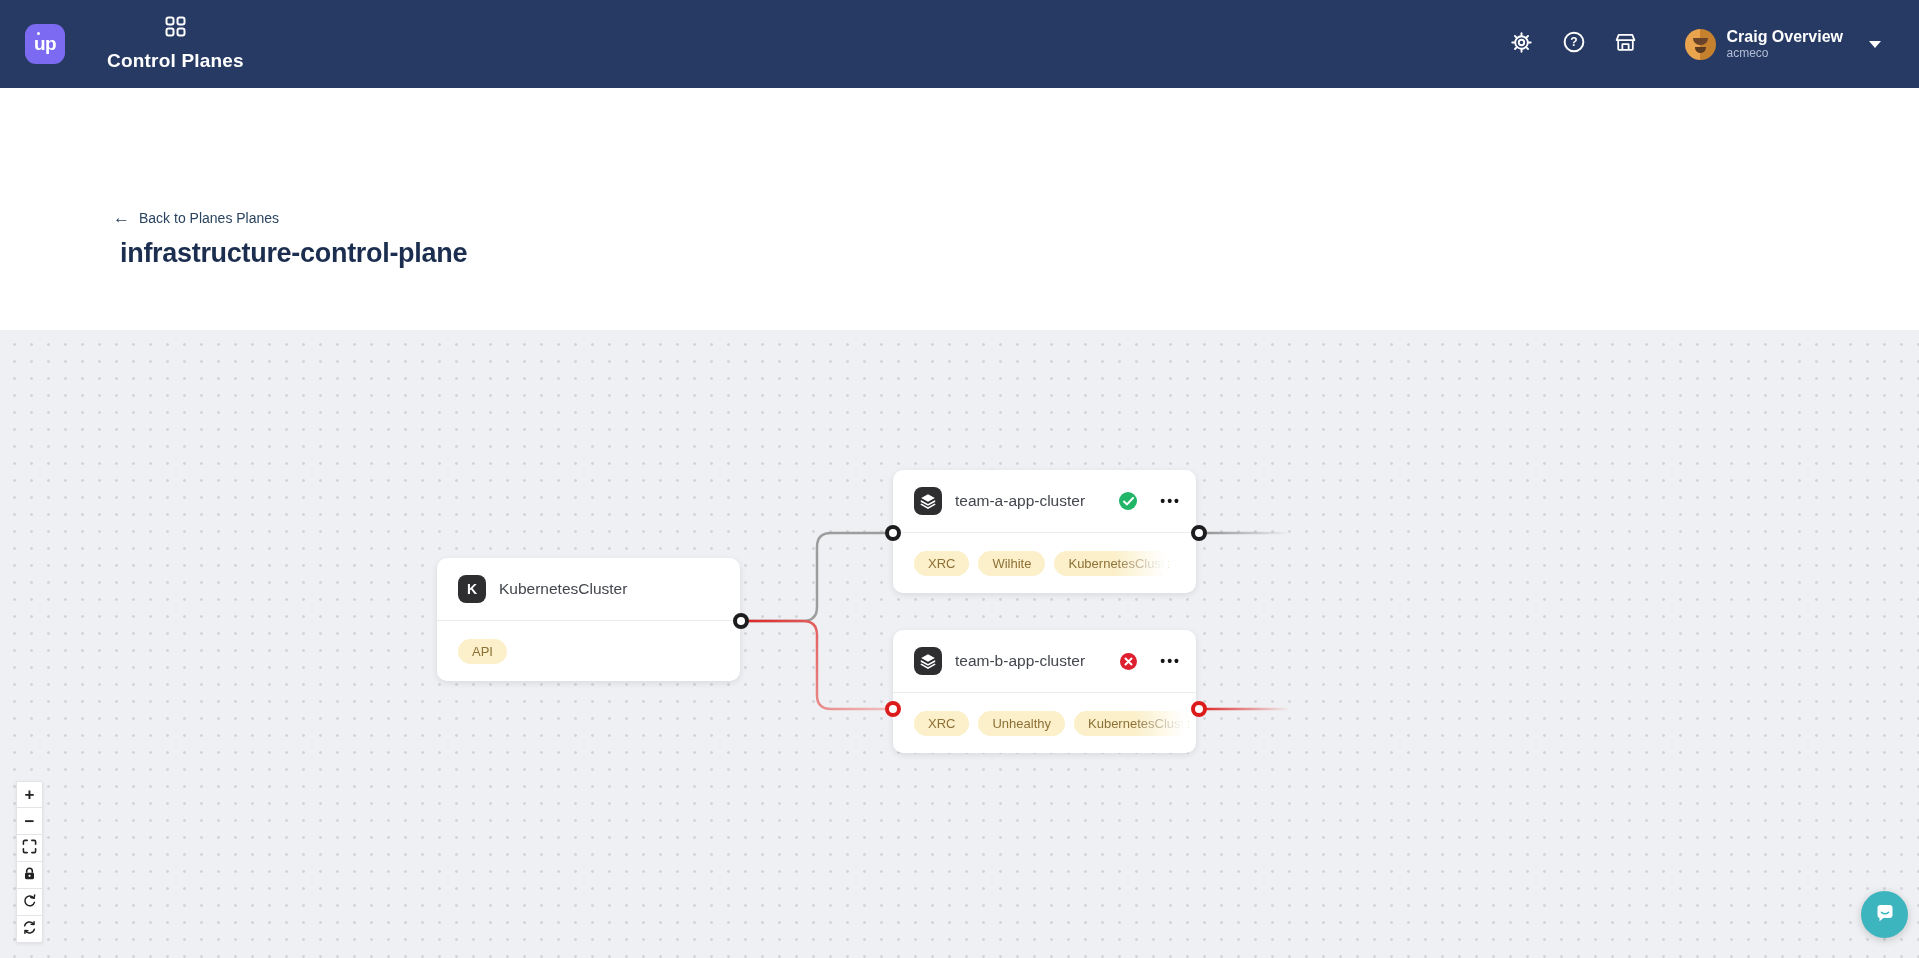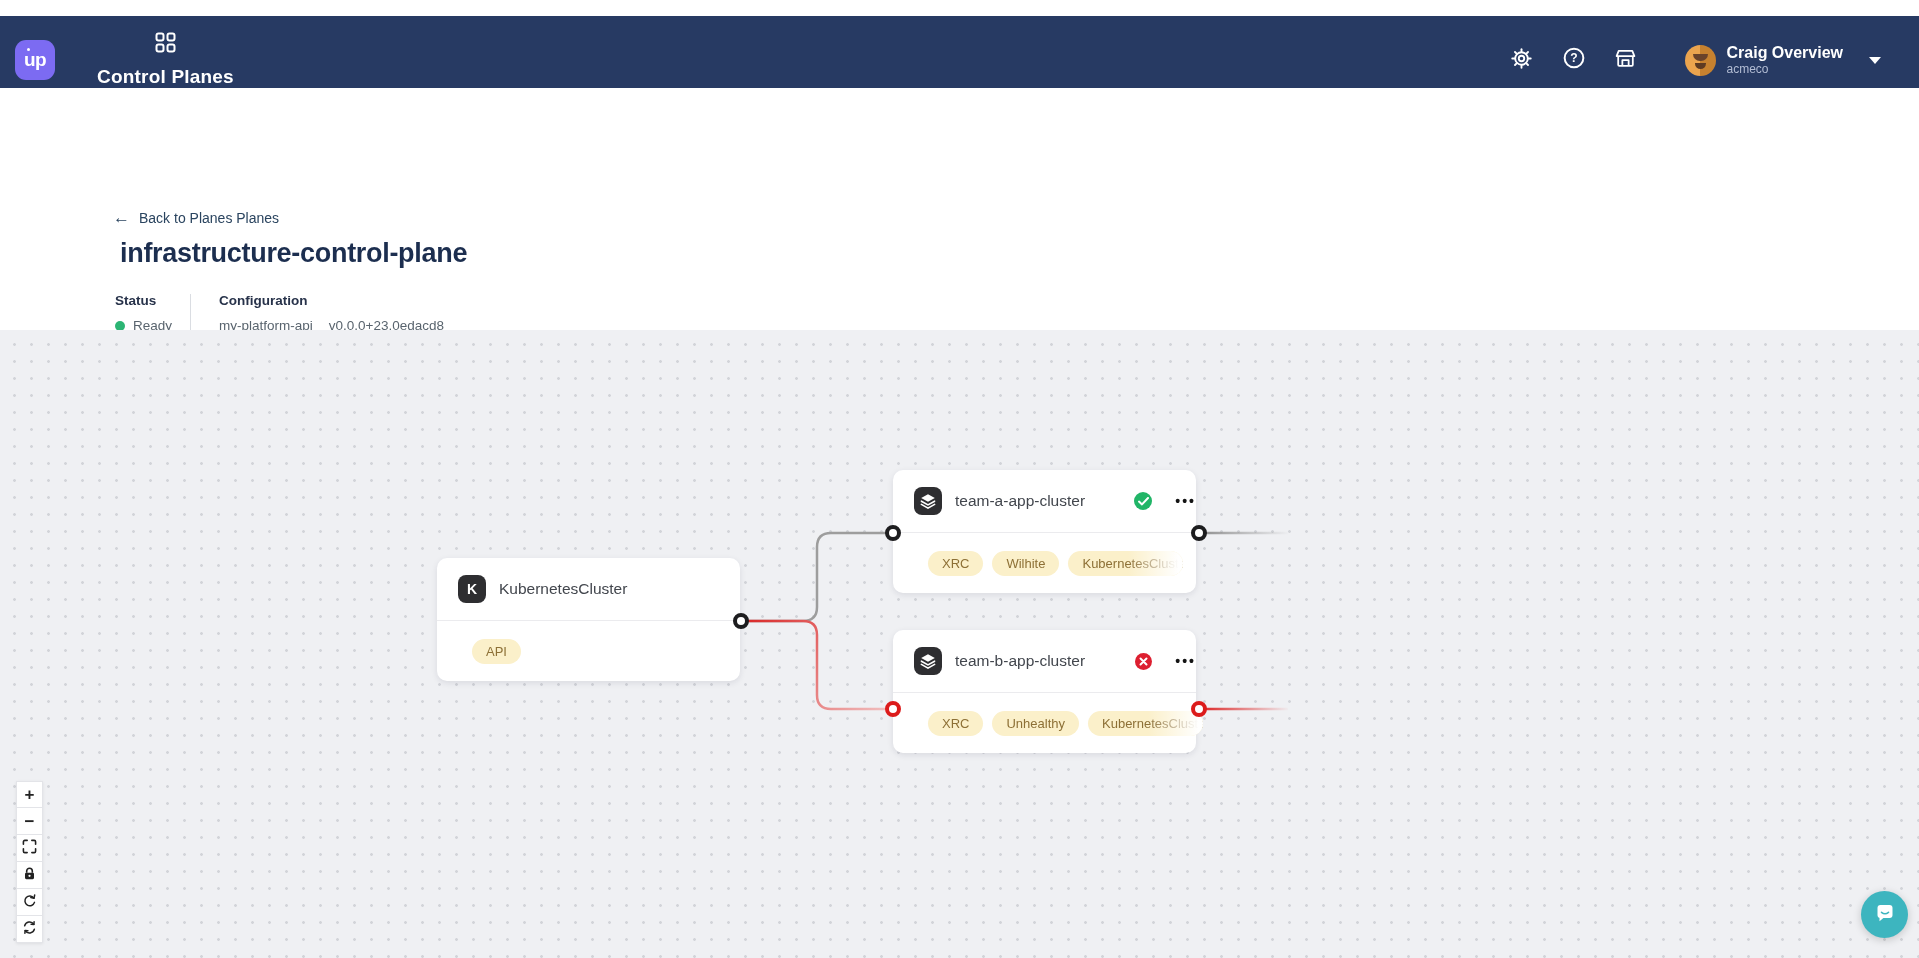--- a/index.html
+++ b/index.html
@@ -1,21 +1,21 @@
 <!DOCTYPE html>
 <html><head>
 <meta charset="utf-8">
 <style>
   html,body{margin:0;padding:0;width:1919px;height:958px;overflow:hidden;
     font-family:"Liberation Sans",sans-serif;background:#fff;position:relative;}
   *{box-sizing:border-box;}
 
   
-  .navbar{position:absolute;top:16px;left:0;width:1919px;height:88px;background:#273a63;
-    display:flex;align-items:center;padding:0 38px 0 15px;}
+  .navbar{position:absolute;top:0;left:0;width:1919px;height:88px;background:#273a63;
+    display:flex;align-items:center;padding:0 38px 0 25px;}
   .logo{width:40px;height:40px;border-radius:11px;background:#7c6bf2;color:#fff;
     font-weight:bold;font-size:19px;display:flex;align-items:center;justify-content:center;
     position:relative;cursor:pointer;letter-spacing:-.5px;}
   .logo::after{content:'';position:absolute;top:8px;left:12px;width:3px;height:3px;border-radius:50%;background:#fff;}
   .nav-app{display:flex;align-items:center;margin-left:42px;gap:9px;flex-direction:column;}
   .nav-title{color:#fff;font-size:19px;font-weight:bold;letter-spacing:.2px;}
   .nav-spacer{flex:1;}
   .nav-iconbtn{width:22px;height:22px;margin-left:30px;cursor:pointer;display:flex;align-items:center;justify-content:center;}
   .user{display:flex;align-items:center;margin-left:48px;cursor:pointer;}
   .avatar{width:31px;height:31px;border-radius:50%;position:relative;overflow:hidden;
@@ -50,31 +50,31 @@
   .tab.active{color:#5244c8;border-bottom-color:#5b4be0;}
 
   
   .canvas{position:absolute;top:330px;left:0;width:1919px;height:628px;background:#eff0f3;
     background-image:radial-gradient(circle,#d2d4d9 1.3px,transparent 1.5px);
     background-size:17px 17px;background-position:6px 6px;}
   .edges{position:absolute;top:0;left:0;z-index:1;}
 
   .node{position:absolute;width:303px;height:123px;background:#fff;border-radius:10px;
     box-shadow:0 2px 6px rgba(25,30,60,.1);z-index:2;cursor:pointer;}
-  .node-header{height:62px;display:flex;align-items:center;padding:0 0 0 21px;gap:13px;}
+  .node-header{height:62px;display:flex;align-items:center;padding:0 15px 0 21px;gap:13px;}
   .tile{width:28px;height:28px;border-radius:8px;background:#2e2e31;color:#fff;flex:0 0 auto;
     display:flex;align-items:center;justify-content:center;font-size:14px;font-weight:bold;}
   .node-title{font-size:15.5px;color:#42464d;flex:1;white-space:nowrap;}
   .status-badge{width:18px;height:18px;border-radius:50%;display:flex;align-items:center;
     justify-content:center;flex:0 0 auto;}
   .status-badge.healthy{background:#21b567;}
   .status-badge.unhealthy{background:#dd1f30;width:17px;height:17px;}
   .more{font-size:14px;font-weight:bold;color:#141414;letter-spacing:2px;margin-left:10px;cursor:pointer;}
   .node-divider{border-top:1px solid #ebebee;}
-  .node-tags{display:flex;gap:9px;padding:18px 20px 0 35px;}
+  .node-tags{display:flex;gap:9px;padding:18px 20px 0 21px;}
   .tag{height:25px;border-radius:13px;background:#fbf0ca;color:#8d7036;font-size:13px;
     display:flex;align-items:center;padding:0 14px;white-space:nowrap;flex:0 0 auto;}
   .tag--fade{width:115px;overflow:hidden;position:relative;padding-right:0;}
   .tag--fade::after{content:'';position:absolute;top:0;right:0;bottom:0;width:48%;
     background:linear-gradient(90deg,rgba(255,255,255,0),#fff 92%);}
 
   .port{position:absolute;width:16px;height:16px;border-radius:50%;background:#fff;
     border:4px solid #1d1d1f;z-index:4;cursor:grab;}
   .port.red{border-color:#dc1b1b;}
 
@@ -154,37 +154,20 @@
   </div>
 </div>
 
 <div class="pagehead">
   <div class="back">
     <span class="arrow">←</span>
     <span>Back to Planes Planes</span>
   </div>
   <h1 class="cp-title">infrastructure-control-plane</h1>
 
-  <div class="meta">
-    <div class="status-col">
-      <div class="meta-label">Status</div>
-      <div class="meta-value">
-        <span class="dot"></span>
-        <span>Ready</span>
-      </div>
-    </div>
-    <div class="v-divider"></div>
-    <div class="config-col">
-      <div class="meta-label">Configuration</div>
-      <div class="meta-value config-vals">
-        <span>my-platform-api</span>
-        <span>v0.0.0+23.0edacd8</span>
-      </div>
-    </div>
-  </div>
 
   <div class="tabs">
     <div class="tab active">Overview</div>
     <div class="tab">Portal</div>
     <div class="tab">GitOps</div>
     <div class="tab">Settings</div>
   </div>
 </div>
 
 <div class="canvas">

